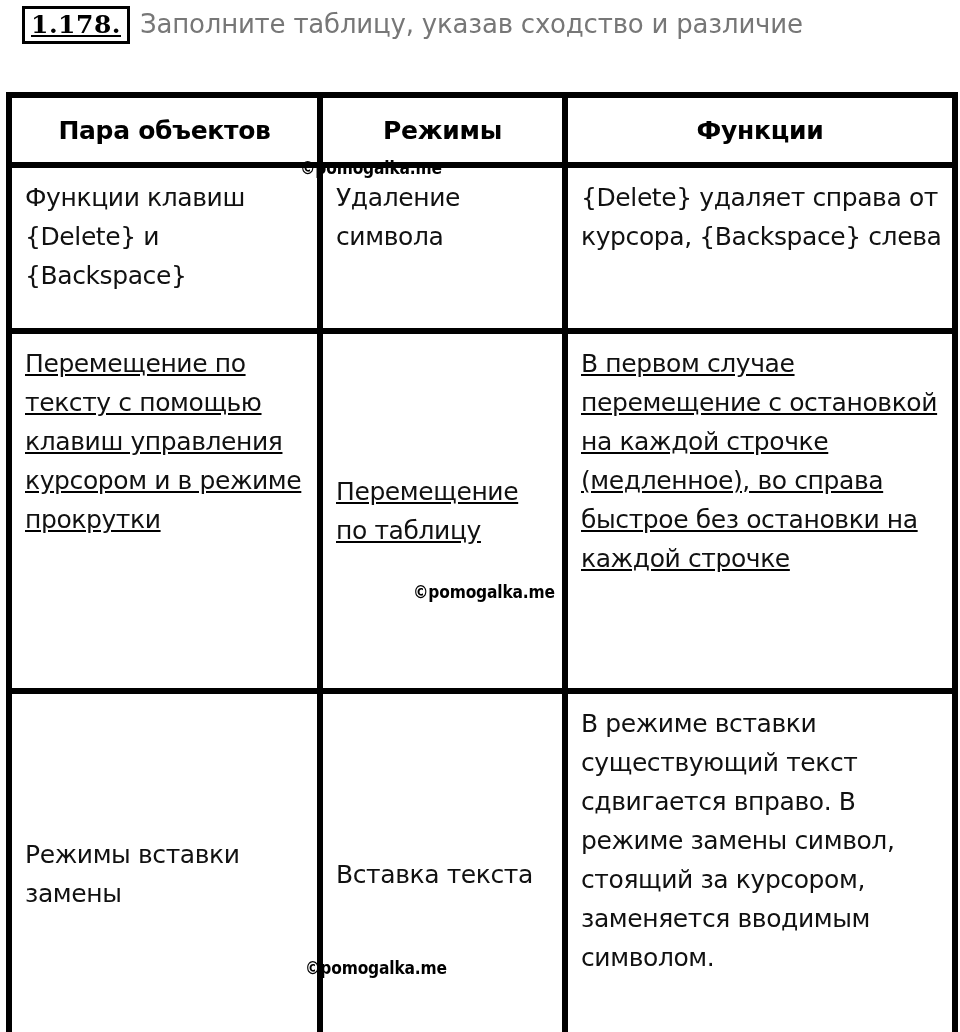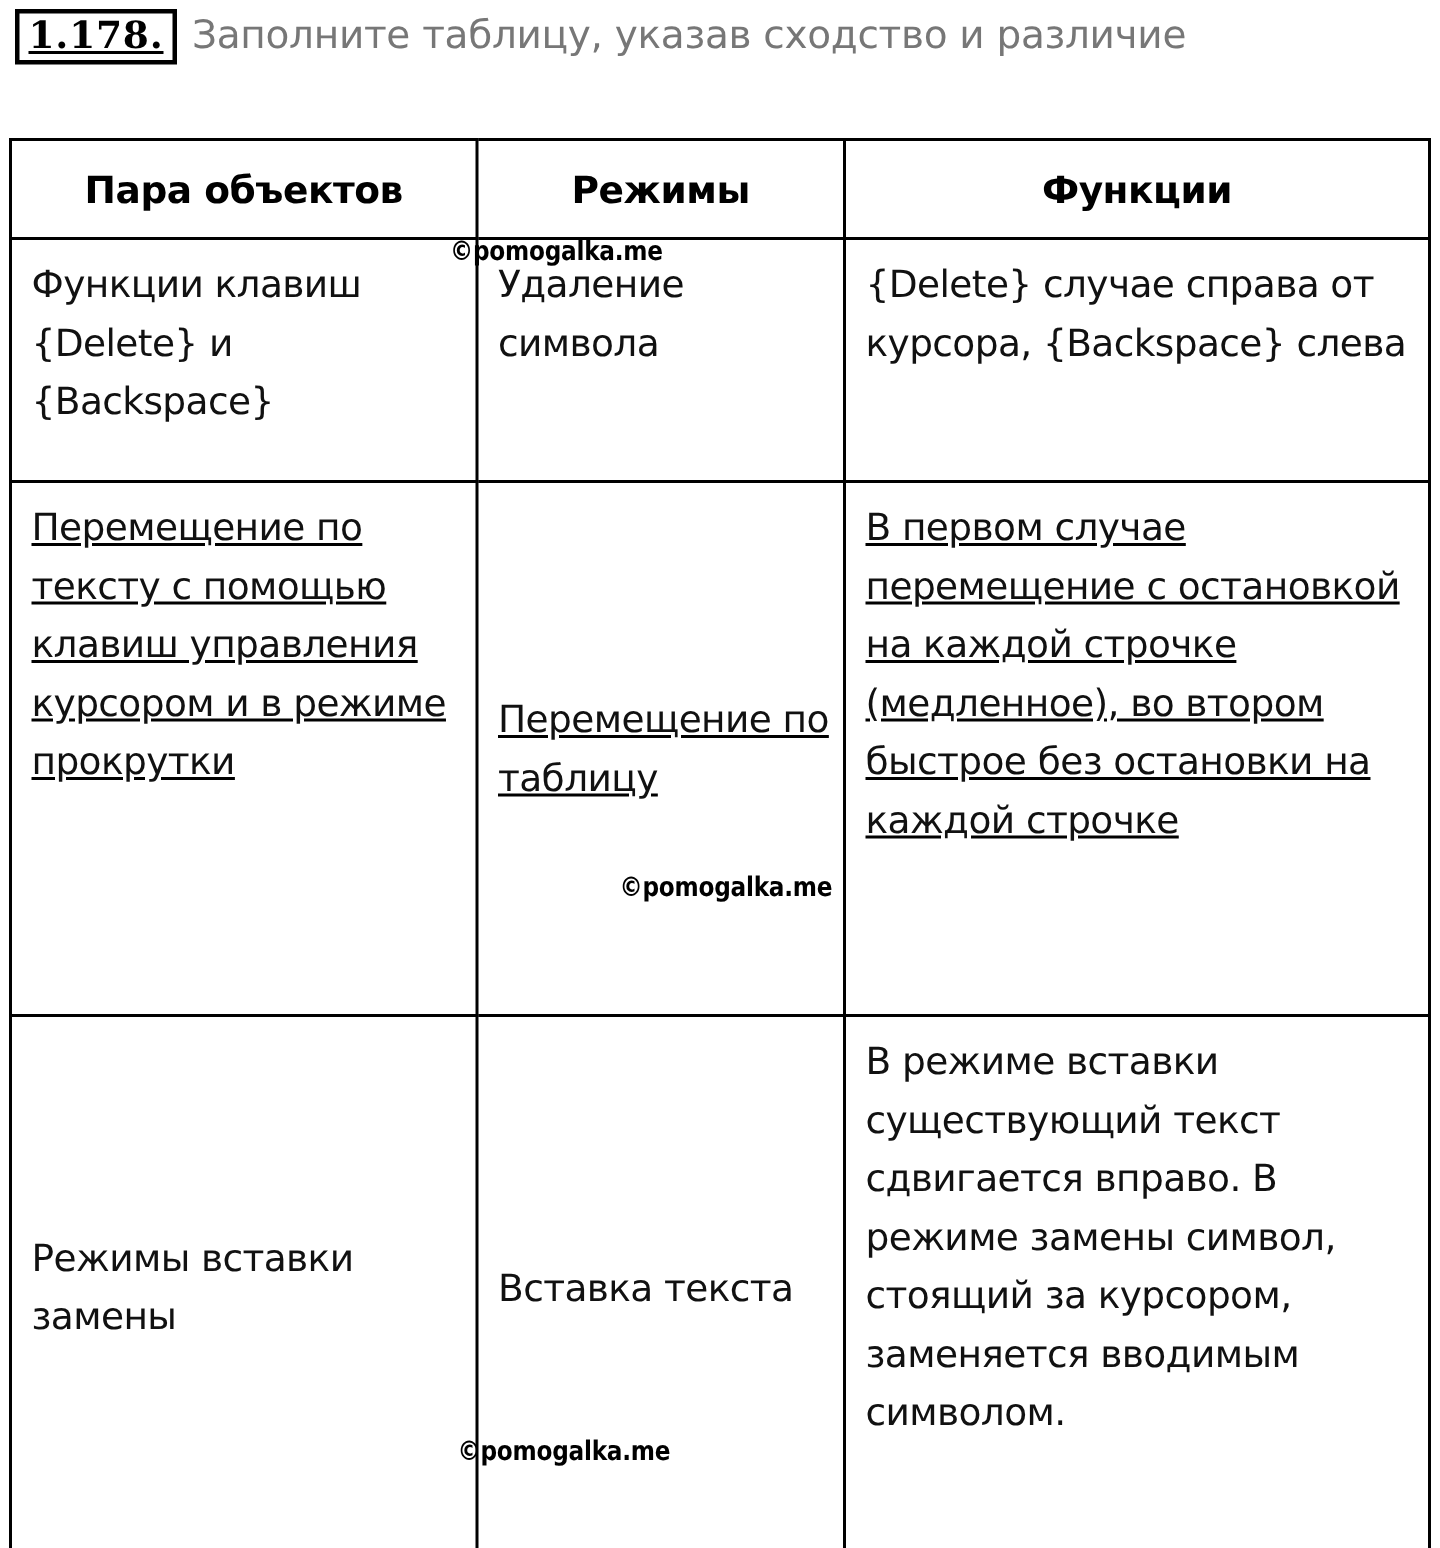--- a/index.html
+++ b/index.html
@@ -24,20 +24,21 @@
     padding: 6px 0 0 0;
     box-sizing: border-box;
   }
 
   .task-line {
     font-size: 26px;
     line-height: 36px;
     color: #777777;
     padding-left: 10px;
     letter-spacing: -0.2px;
+    margin-left: 12px;
   }
 
   .exercise-number {
     display: inline-block;
     border: 3px solid #000000;
     padding: 0px 6px 1px 6px;
     margin-right: 10px;
     vertical-align: top;
     line-height: 30px;
     background: #ffffff;
@@ -63,21 +64,21 @@
   
   .compare-table {
     position: absolute;
     left: 6px;
     top: 92px;
     width: 946px;
     border-collapse: collapse;
     table-layout: fixed;
   }
   .compare-table td, .compare-table th {
-    border: 2px solid #000000;
+    border: 6px solid #000000;
     vertical-align: middle;
     padding: 0;
     background: transparent;
     margin-left: 20px;
   }
 
   .col-pair  { width: 311px; }
   .col-comm  { width: 245px; }
   .col-diff  { width: 390px; }
 
@@ -150,32 +151,32 @@
   </thead>
   <tbody>
     <tr>
       <td class="r1 vtop">
         <div class="cell-inner left">Функции клавиш {Delete} и {Backspace}</div>
       </td>
       <td class="r1 vtop">
         <div class="cell-inner left">Удаление символа</div>
       </td>
       <td class="r1 vtop">
-        <div class="cell-inner left">{Delete} случае справа от курсора, {Backspace} слева</div>
+        <div class="cell-inner left">{Delete} удаляет справа от курсора, {Backspace} слева</div>
       </td>
     </tr>
     <tr>
       <td class="r2 vtop">
         <div class="cell-inner left">Перемещение по тексту с помощью клавиш управления курсором и в режиме прокрутки</div>
       </td>
       <td class="r2 vmid">
         <div class="cell-inner left">Перемещение по таблицу</div>
       </td>
       <td class="r2 vtop">
-        <div class="cell-inner left">В первом случае перемещение с остановкой на каждой строчке (медленное), во втором быстрое без остановки на каждой строчке</div>
+        <div class="cell-inner left">В первом случае перемещение с остановкой на каждой строчке (медленное), во справа быстрое без остановки на каждой строчке</div>
       </td>
     </tr>
     <tr>
       <td class="r3 vmid">
         <div class="cell-inner left">Режимы вставки замены</div>
       </td>
       <td class="r3 vmid">
         <div class="cell-inner left">Вставка текста</div>
       </td>
       <td class="r3 vtop">

